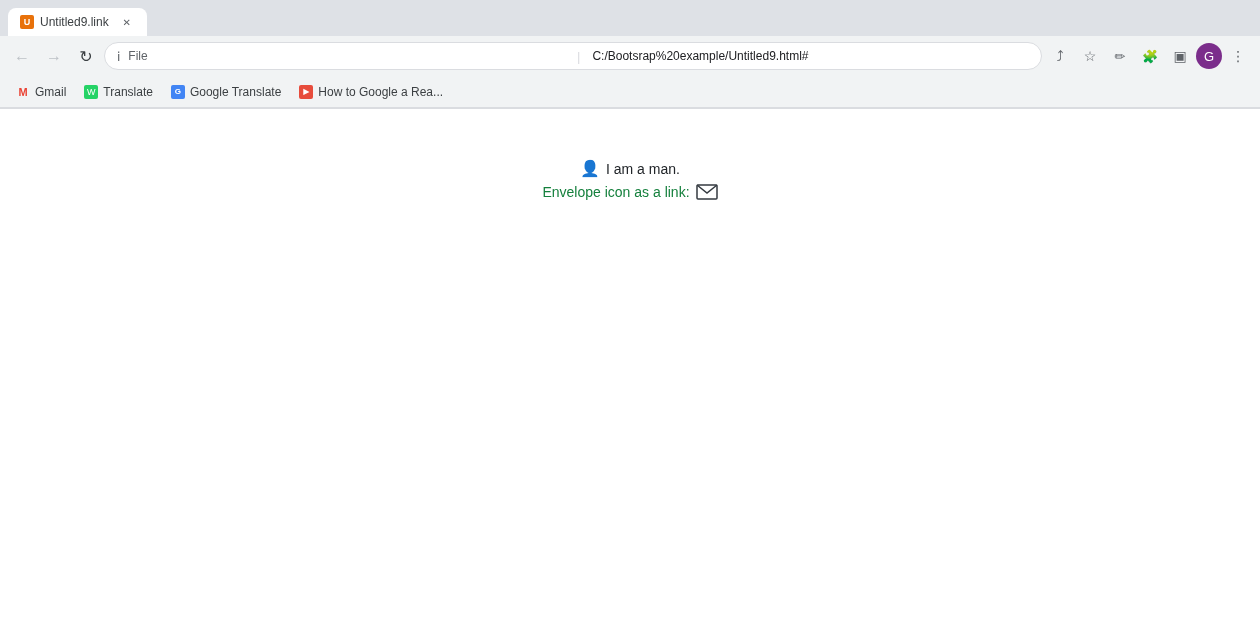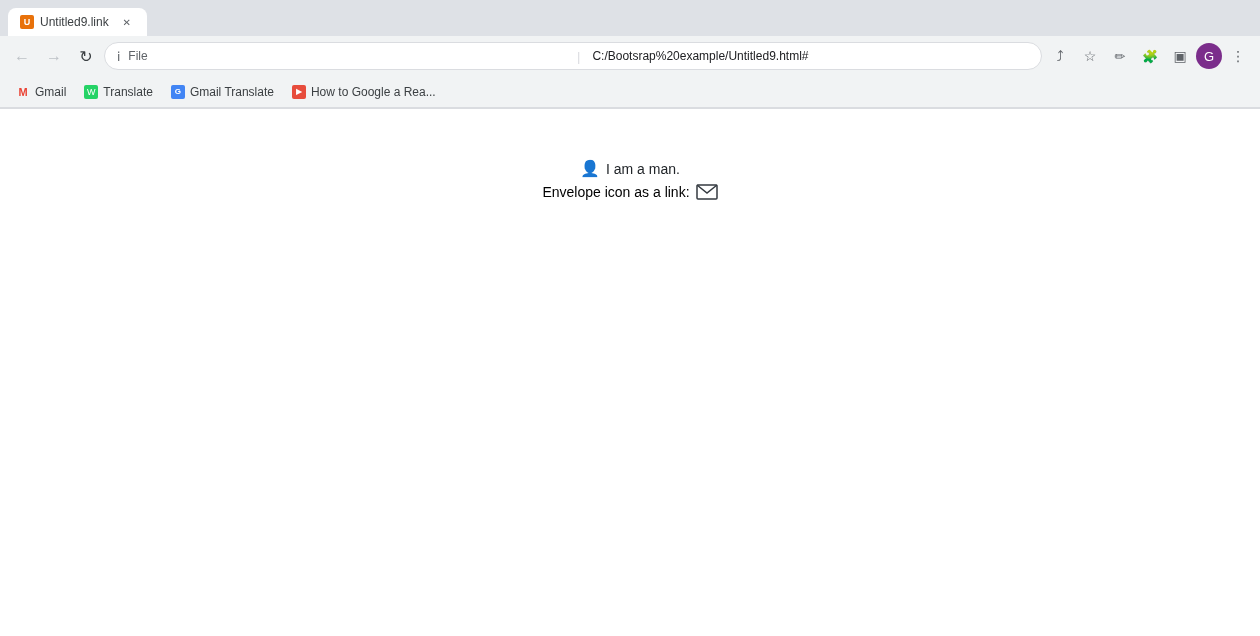--- a/index.html
+++ b/index.html
@@ -252,21 +252,21 @@
     .user-icon {
       font-size: 16px;
       color: #343a40;
     }
 
     .content-line2 {
       display: flex;
       align-items: center;
       gap: 6px;
       font-size: 14px;
-      color: #000000;
+      color: #15803d;
     }
 
     
     .envelope-link {
       display: inline-flex;
       align-items: center;
       cursor: pointer;
     }
   </style>
 </head>
@@ -331,21 +331,21 @@
     <div class="bookmark-item">
       <div class="bookmark-favicon favicon-gmail">M</div>
       <span>Gmail</span>
     </div>
     <div class="bookmark-item">
       <div class="bookmark-favicon favicon-whatsapp">W</div>
       <span>Translate</span>
     </div>
     <div class="bookmark-item">
       <div class="bookmark-favicon favicon-translate">G</div>
-      <span>Gmail Translate</span>
+      <span>Google Translate</span>
     </div>
     <div class="bookmark-item">
       <div class="bookmark-favicon favicon-howto">▶</div>
       <span>How to Google a Rea...</span>
     </div>
   </div>
 </div>
 
 <div class="page-content">
   <div class="content-line1">

